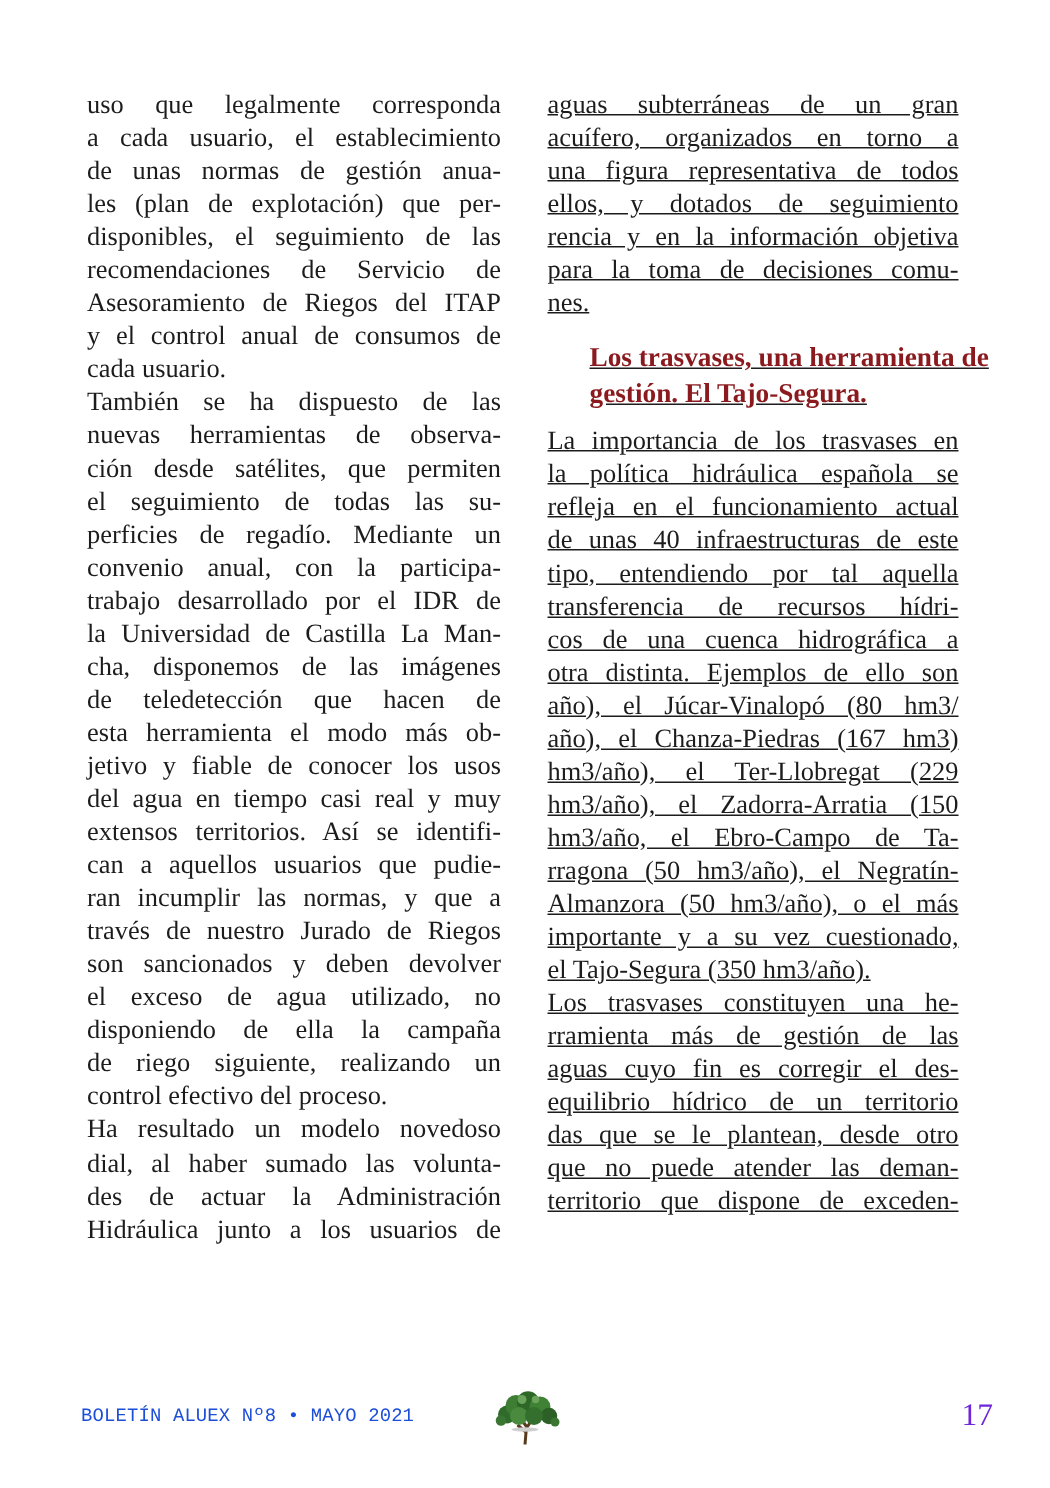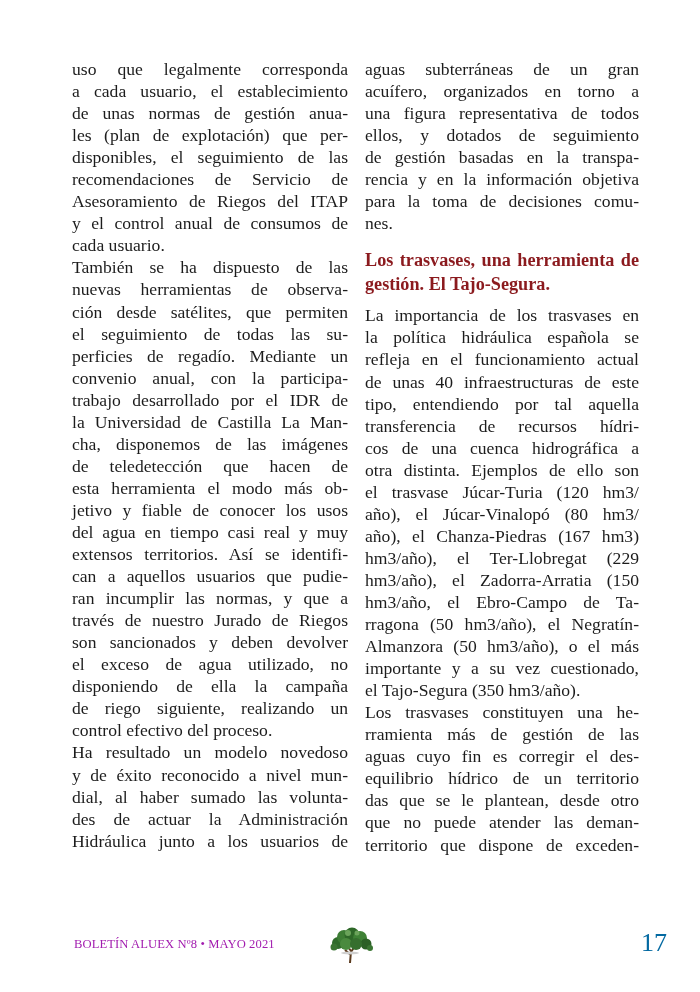--- a/index.html
+++ b/index.html
@@ -1,29 +1,29 @@
 <!DOCTYPE html>
 <html><head>
 <meta charset="utf-8">
 <style>
   html, body { margin: 0; padding: 0; background: #ffffff; }
   body { width: 700px; height: 992px; position: relative; overflow: hidden; }
   .page { position: absolute; left: 0; top: 0; width: 700px; height: 992px; background: #ffffff; }
   .col { position: absolute; top: 58px; font-family: "Liberation Serif", "DejaVu Serif", serif; font-size: 17.6px; color: #1c1c1c; }
-  .col-left { left: 72px; width: 276px; }
-  .col-right { left: 365px; width: 274px; }
+  .col-left { left: 58px; width: 276px; }
+  .col-right { left: 365px; width: 274px; text-decoration: underline; }
   .line { display: block; height: 22.05px; line-height: 22.05px; white-space: nowrap; text-align: justify; text-align-last: justify; }
   .line.last { text-align-last: left; }
   .heading { color: #8b1a1e; font-weight: bold; font-size: 18.2px; }
-  .heading .line { height: 24px; line-height: 24px; }
+  .heading .line { height: 24px; line-height: 24px; margin-left: 28px; }
   .gap { height: 14px; }
   .gap-sm { height: 8px; }
-  .footer-left { position: absolute; left: 74px; top: 937px; font-family: Liberation Serif, serif; font-size: 12.6px; color: #a21caf; letter-spacing: 0.1px; }
+  .footer-left { position: absolute; left: 54px; top: 937px; font-family: Liberation Mono, monospace; font-size: 12.6px; color: #1d4ed8; letter-spacing: 0.1px; }
   .footer-tree { position: absolute; left: 326px; top: 925px; width: 50px; height: 40px; }
-  .footer-page { position: absolute; left: 641px; top: 926px; font-family: "Liberation Serif", "DejaVu Serif", serif; font-size: 26px; color: #0369a1; line-height: 34px; }
+  .footer-page { position: absolute; left: 641px; top: 926px; font-family: "Liberation Serif", "DejaVu Serif", serif; font-size: 21px; color: #6d28d9; line-height: 34px; }
 </style>
 </head>
 <body>
 
 <div class="page">
 
   <div class="col col-left">
     <div>
       <span class="line">uso que legalmente corresponda</span>
       <span class="line">a cada usuario, el establecimiento</span>
@@ -54,54 +54,51 @@
       <span class="line">ran incumplir las normas, y que a</span>
       <span class="line">través de nuestro Jurado de Riegos</span>
       <span class="line">son sancionados y deben devolver</span>
       <span class="line">el exceso de agua utilizado, no</span>
       <span class="line">disponiendo de ella la campaña</span>
       <span class="line">de riego siguiente, realizando un</span>
       <span class="line last">control efectivo del proceso.</span>
     </div>
     <div>
       <span class="line">Ha resultado un modelo novedoso</span>
-      <span class="line">y de éxito reconocido a nivel mun-</span>
       <span class="line">dial, al haber sumado las volunta-</span>
       <span class="line">des de actuar la Administración</span>
       <span class="line">Hidráulica junto a los usuarios de</span>
     </div>
   </div>
 
   <div class="col col-right">
     <div>
       <span class="line">aguas subterráneas de un gran</span>
       <span class="line">acuífero, organizados en torno a</span>
       <span class="line">una figura representativa de todos</span>
       <span class="line">ellos, y dotados de seguimiento</span>
-      <span class="line">de gestión basadas en la transpa-</span>
       <span class="line">rencia y en la información objetiva</span>
       <span class="line">para la toma de decisiones comu-</span>
       <span class="line last">nes.</span>
     </div>
     <div class="gap"></div>
     <div class="heading">
       <span class="line">Los trasvases, una herramienta de</span>
       <span class="line last">gestión. El Tajo-Segura.</span>
     </div>
     <div class="gap-sm"></div>
     <div>
       <span class="line">La importancia de los trasvases en</span>
       <span class="line">la política hidráulica española se</span>
       <span class="line">refleja en el funcionamiento actual</span>
       <span class="line">de unas 40 infraestructuras de este</span>
       <span class="line">tipo, entendiendo por tal aquella</span>
       <span class="line">transferencia de recursos hídri-</span>
       <span class="line">cos de una cuenca hidrográfica a</span>
       <span class="line">otra distinta. Ejemplos de ello son</span>
-      <span class="line">el trasvase Júcar-Turia (120 hm3/</span>
       <span class="line">año), el Júcar-Vinalopó (80 hm3/</span>
       <span class="line">año), el Chanza-Piedras (167 hm3)</span>
       <span class="line">hm3/año), el Ter-Llobregat (229</span>
       <span class="line">hm3/año), el Zadorra-Arratia (150</span>
       <span class="line">hm3/año, el Ebro-Campo de Ta-</span>
       <span class="line">rragona (50 hm3/año), el Negratín-</span>
       <span class="line">Almanzora (50 hm3/año), o el más</span>
       <span class="line">importante y a su vez cuestionado,</span>
       <span class="line last">el Tajo-Segura (350 hm3/año).</span>
     </div>

